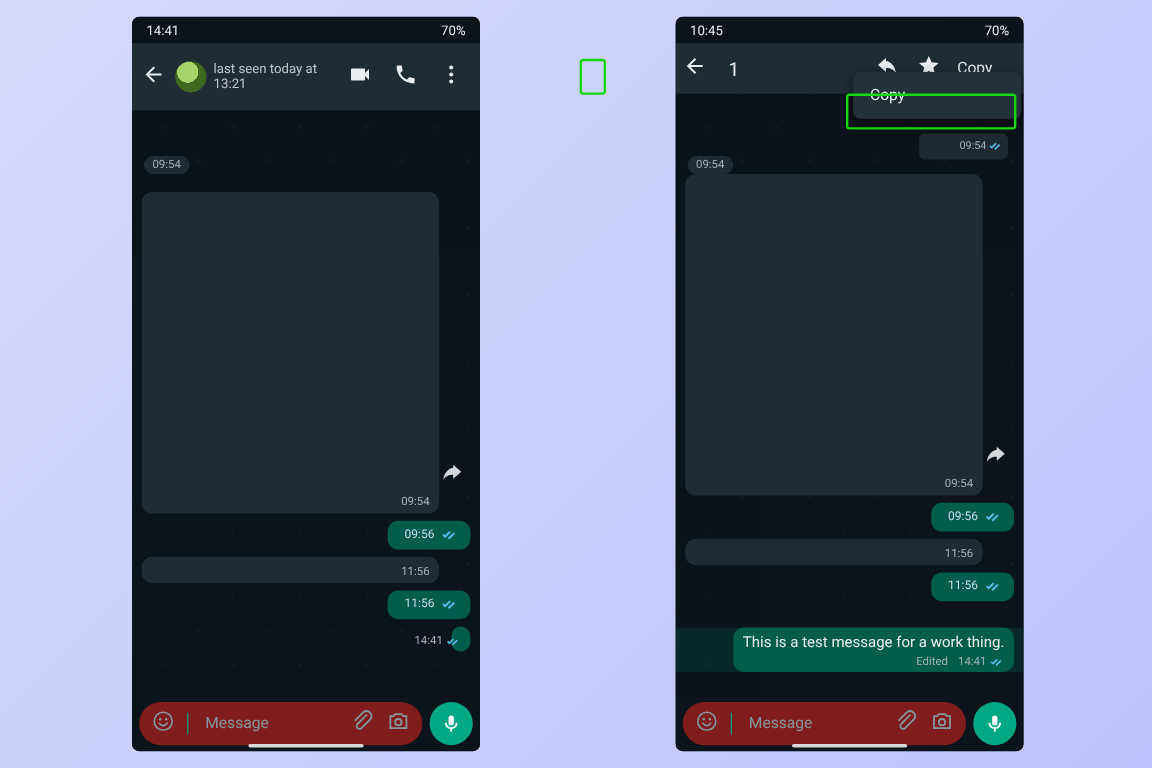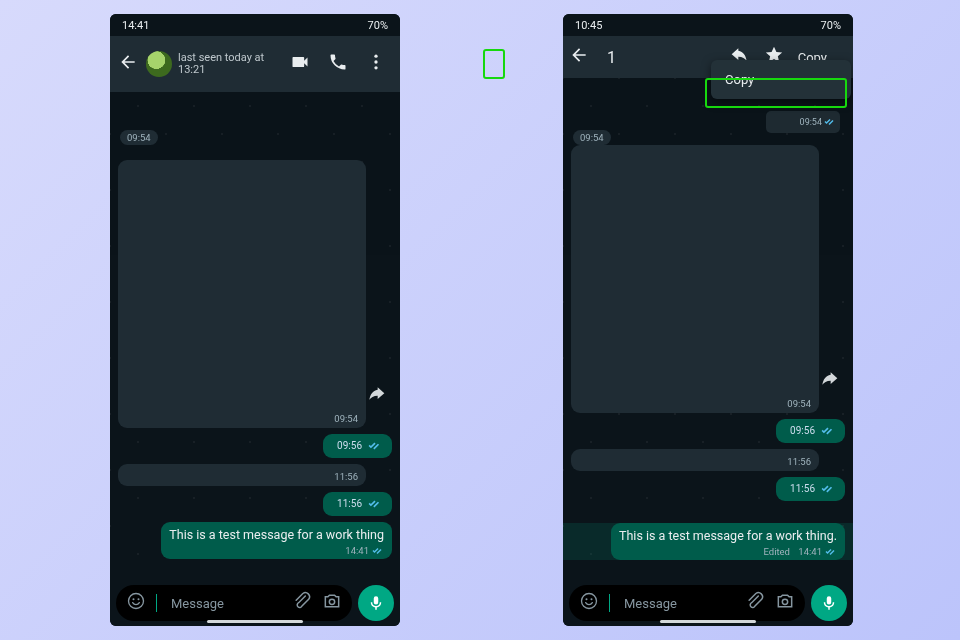--- a/index.html
+++ b/index.html
@@ -38,21 +38,21 @@
   .time svg{width:12px;height:10px}
   .bigblock{width:248px;height:268px;background:#1f2c34;border-radius:9px;position:relative}
   .bigblock .t{position:absolute;right:8px;bottom:4px;font-size:9.5px;color:#9fb3bd}
   .bigblock .fwd{position:absolute;right:-20px;bottom:20px;opacity:.9}
   .bigblock .fwd svg{width:20px;height:20px;fill:#e9edef}
   .smallblock{width:248px;height:22px;background:#1f2c34;border-radius:9px;position:relative}
   .smallblock .t{position:absolute;right:8px;bottom:4px;font-size:9.5px;color:#9fb3bd}
   .greensent{background:#005c4b;border-radius:9px;padding:6px 10px 6px 14px;display:flex;align-items:flex-start;gap:6px;font-size:10px;color:#cde}
   .greensent svg{width:14px;height:12px}
   .inputbar{position:absolute;left:0;right:0;bottom:0;height:46px;background:#0b141a;display:flex;align-items:center;padding:0 6px;gap:6px}
-  .txtwrap{flex:1;height:36px;background:#000000;border-radius:20px;display:flex;align-items:center;padding:0 10px;gap:10px;color:#8696a0}
+  .txtwrap{flex:1;height:36px;background:#7f1d1d;border-radius:20px;display:flex;align-items:center;padding:0 10px;gap:10px;color:#8696a0}
   .txtwrap .ph{flex:1;font-size:13px;color:#8696a0}
   .txtwrap .caret{width:1px;height:18px;background:#00a884;margin-right:4px}
   .txtwrap svg{width:20px;height:20px;fill:#8696a0}
   .sendbtn{width:36px;height:36px;border-radius:50%;background:#00a884;display:flex;align-items:center;justify-content:center}
   .sendbtn svg{width:18px;height:18px;fill:#fff}
   .homebar{position:absolute;bottom:3px;left:50%;transform:translateX(-50%);width:96px;height:3px;border-radius:3px;background:#e9edef;opacity:.9}
   .quoted{position:absolute;top:97px;right:13px;width:70px;height:22px;background:#1e2a31;border-radius:5px;display:flex;align-items:center;justify-content:flex-end;padding-right:4px;z-index:20}
   .quoted span{font-size:9px;color:#9fb3bd;margin-right:2px}
   .quoted svg{width:12px;height:10px}
   .greensent-top{position:absolute;top:68px;right:10px;width:180px;height:28px;background:#005c4b;border-radius:9px}
@@ -148,21 +148,20 @@
         <div class="row out">
           <div class="greensent">
               <span>11:56</span>
               <svg viewBox="0 0 24 18">
                 <path fill="#53bdeb" d="M1 9l4 4L13 5l-2-2-6 6-2-2zM9 13l8-8 2 2-8 8z"></path>
               </svg>
             </div>
         </div>
         <div class="row out">
           <div class="bubble" style="padding-bottom:16px">
-            <span>This is a test message for a work thing</span>
             <span class="time">
                 <span>14:41</span>
                 <svg viewBox="0 0 24 18">
                   <path fill="#53bdeb" d="M1 9l4 4L13 5l-2-2-6 6-2-2zM9 13l8-8 2 2-8 8z"></path>
                 </svg>
               </span>
           </div>
         </div>
       </div>
     </div>

